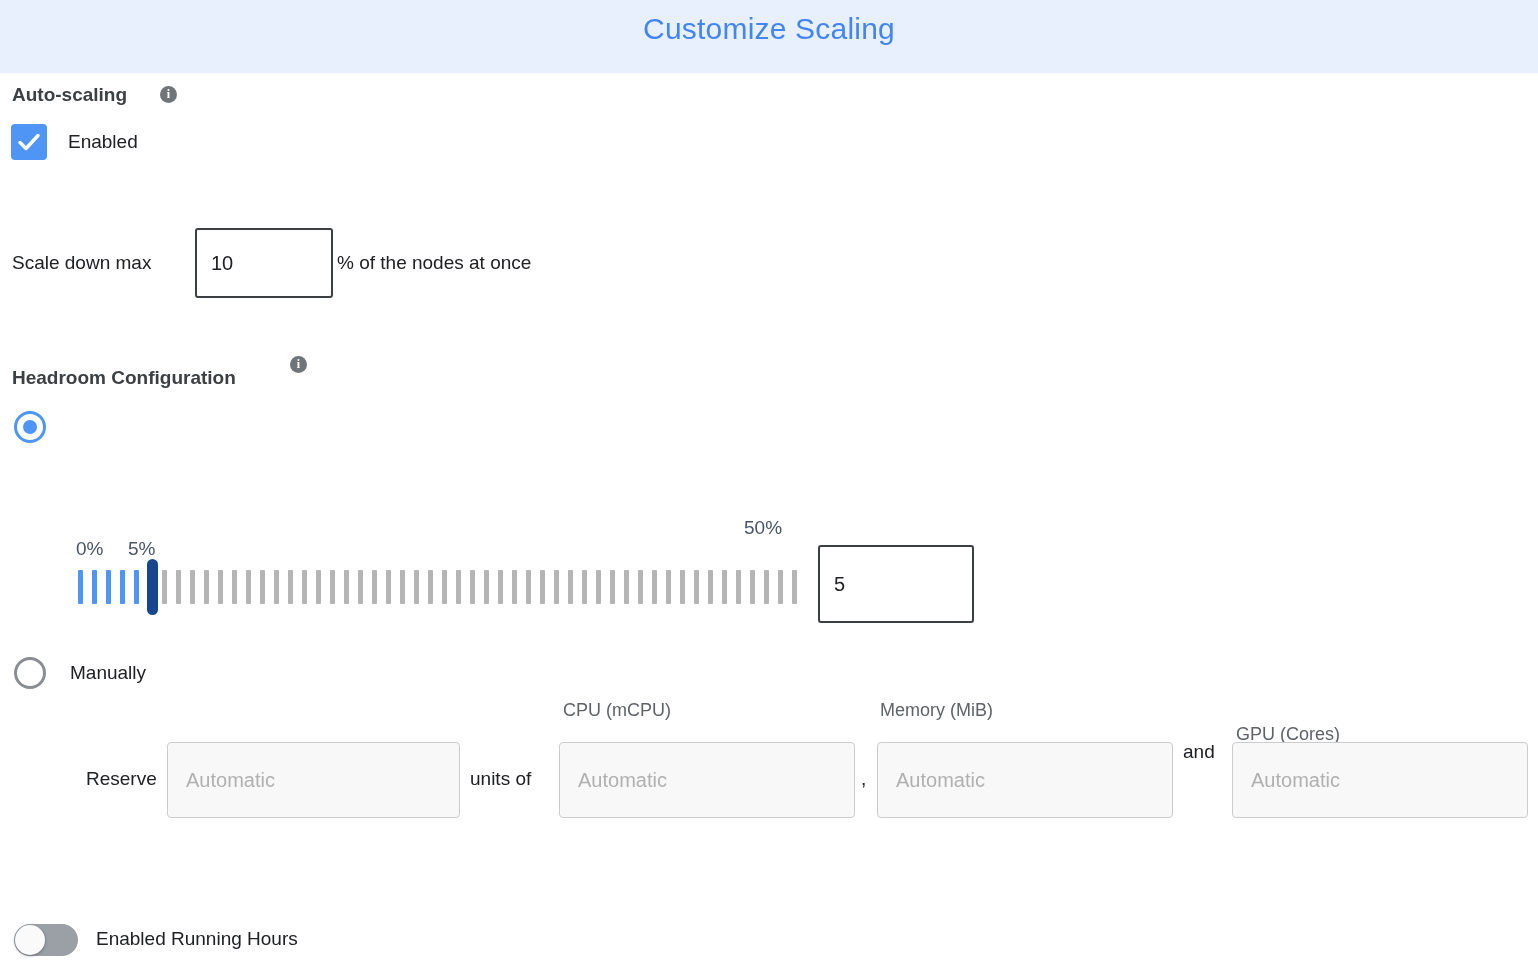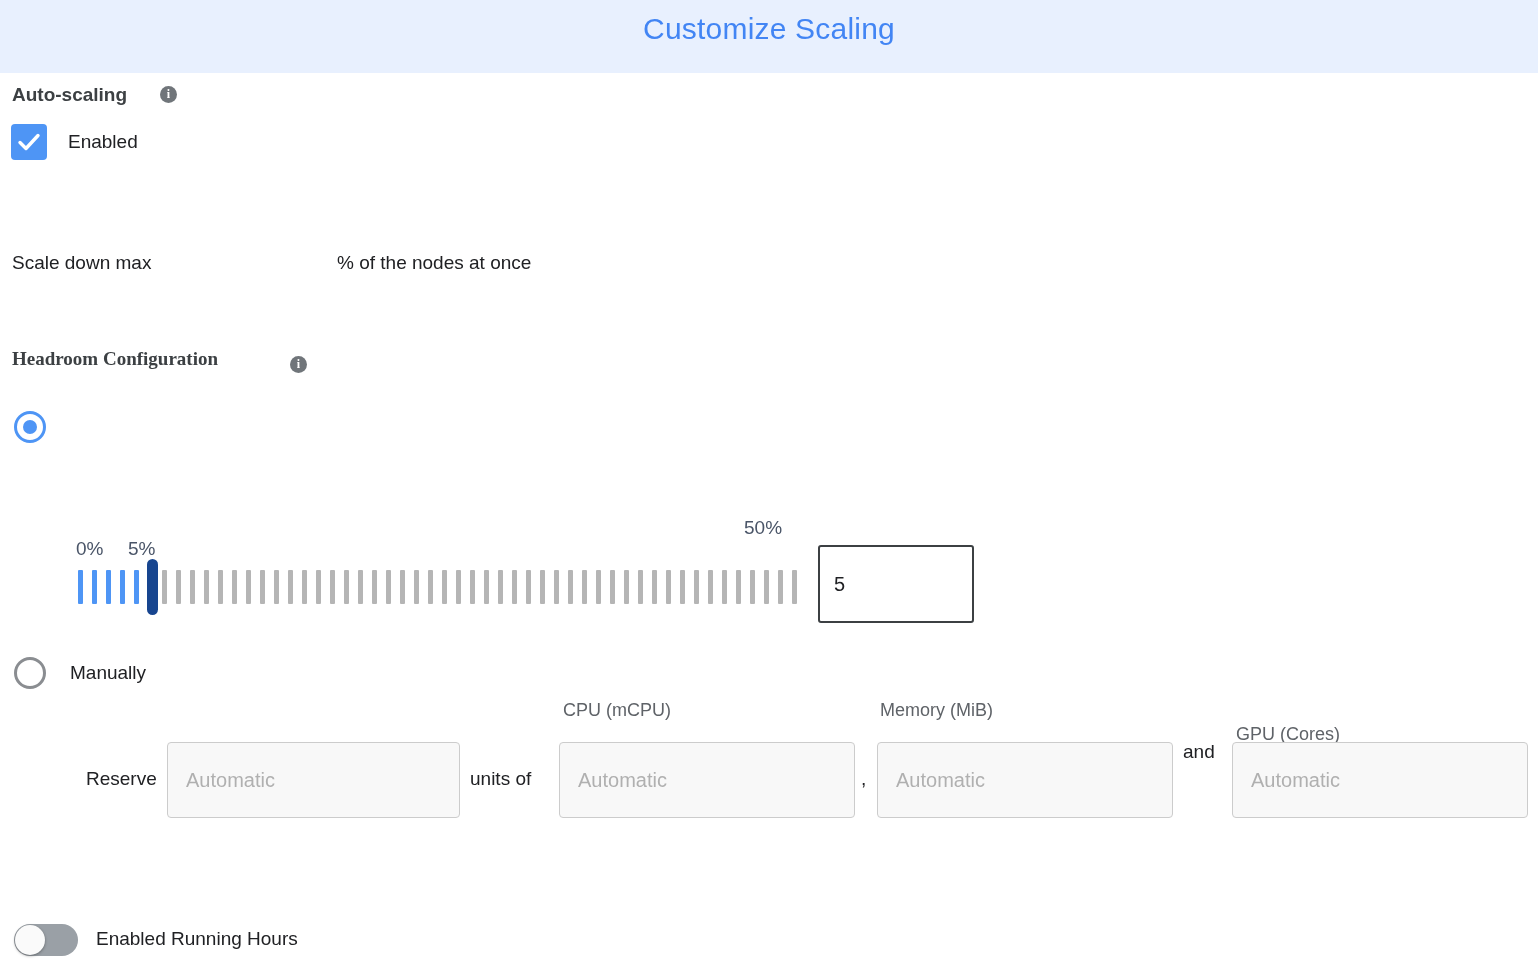--- a/index.html
+++ b/index.html
@@ -178,23 +178,24 @@
   <div class="info-icon" style="left:160px; top:86px;">i</div>
 
   <div class="checkbox" style="left:11px; top:124px;">
     <svg width="36" height="36" viewBox="0 0 36 36">
       <path d="M9 18.5 L15 24.5 L27 11.5" stroke="#ffffff" stroke-width="3.4" fill="none" stroke-linecap="round" stroke-linejoin="round"></path>
     </svg>
   </div>
   <div class="plain-text" style="left:68px; top:131px;">Enabled</div>
 
   <div class="plain-text" style="left:12px; top:252px;">Scale down max</div>
+  <input class="text-input" style="left: 195px; top: 228px; width: 138px; height: 70px;" value="10">
   <div class="plain-text" style="left:337px; top:252px;">% of the nodes at once</div>
 
-  <div class="section-heading" style="left:12px; top:348px;font-family:Liberation Serif, serif;">Headroom Configuration</div>
+  <div class="section-heading" style="left:12px; top:367px;">Headroom Configuration</div>
   <div class="info-icon" style="left:290px; top:356px;">i</div>
 
   <div class="radio checked" style="left:14px; top:411px;"></div>
 
   <div class="scale-label" style="left:76px; top:538px;">0%</div>
   <div class="scale-label" style="left:128px; top:538px;">5%</div>
   <div class="scale-label" style="left:744px; top:517px;text-align:right;">50%</div>
 
   <div id="slider-wrap">
       <div class="tick on" style="left: 78px; top: 570px;"></div>

